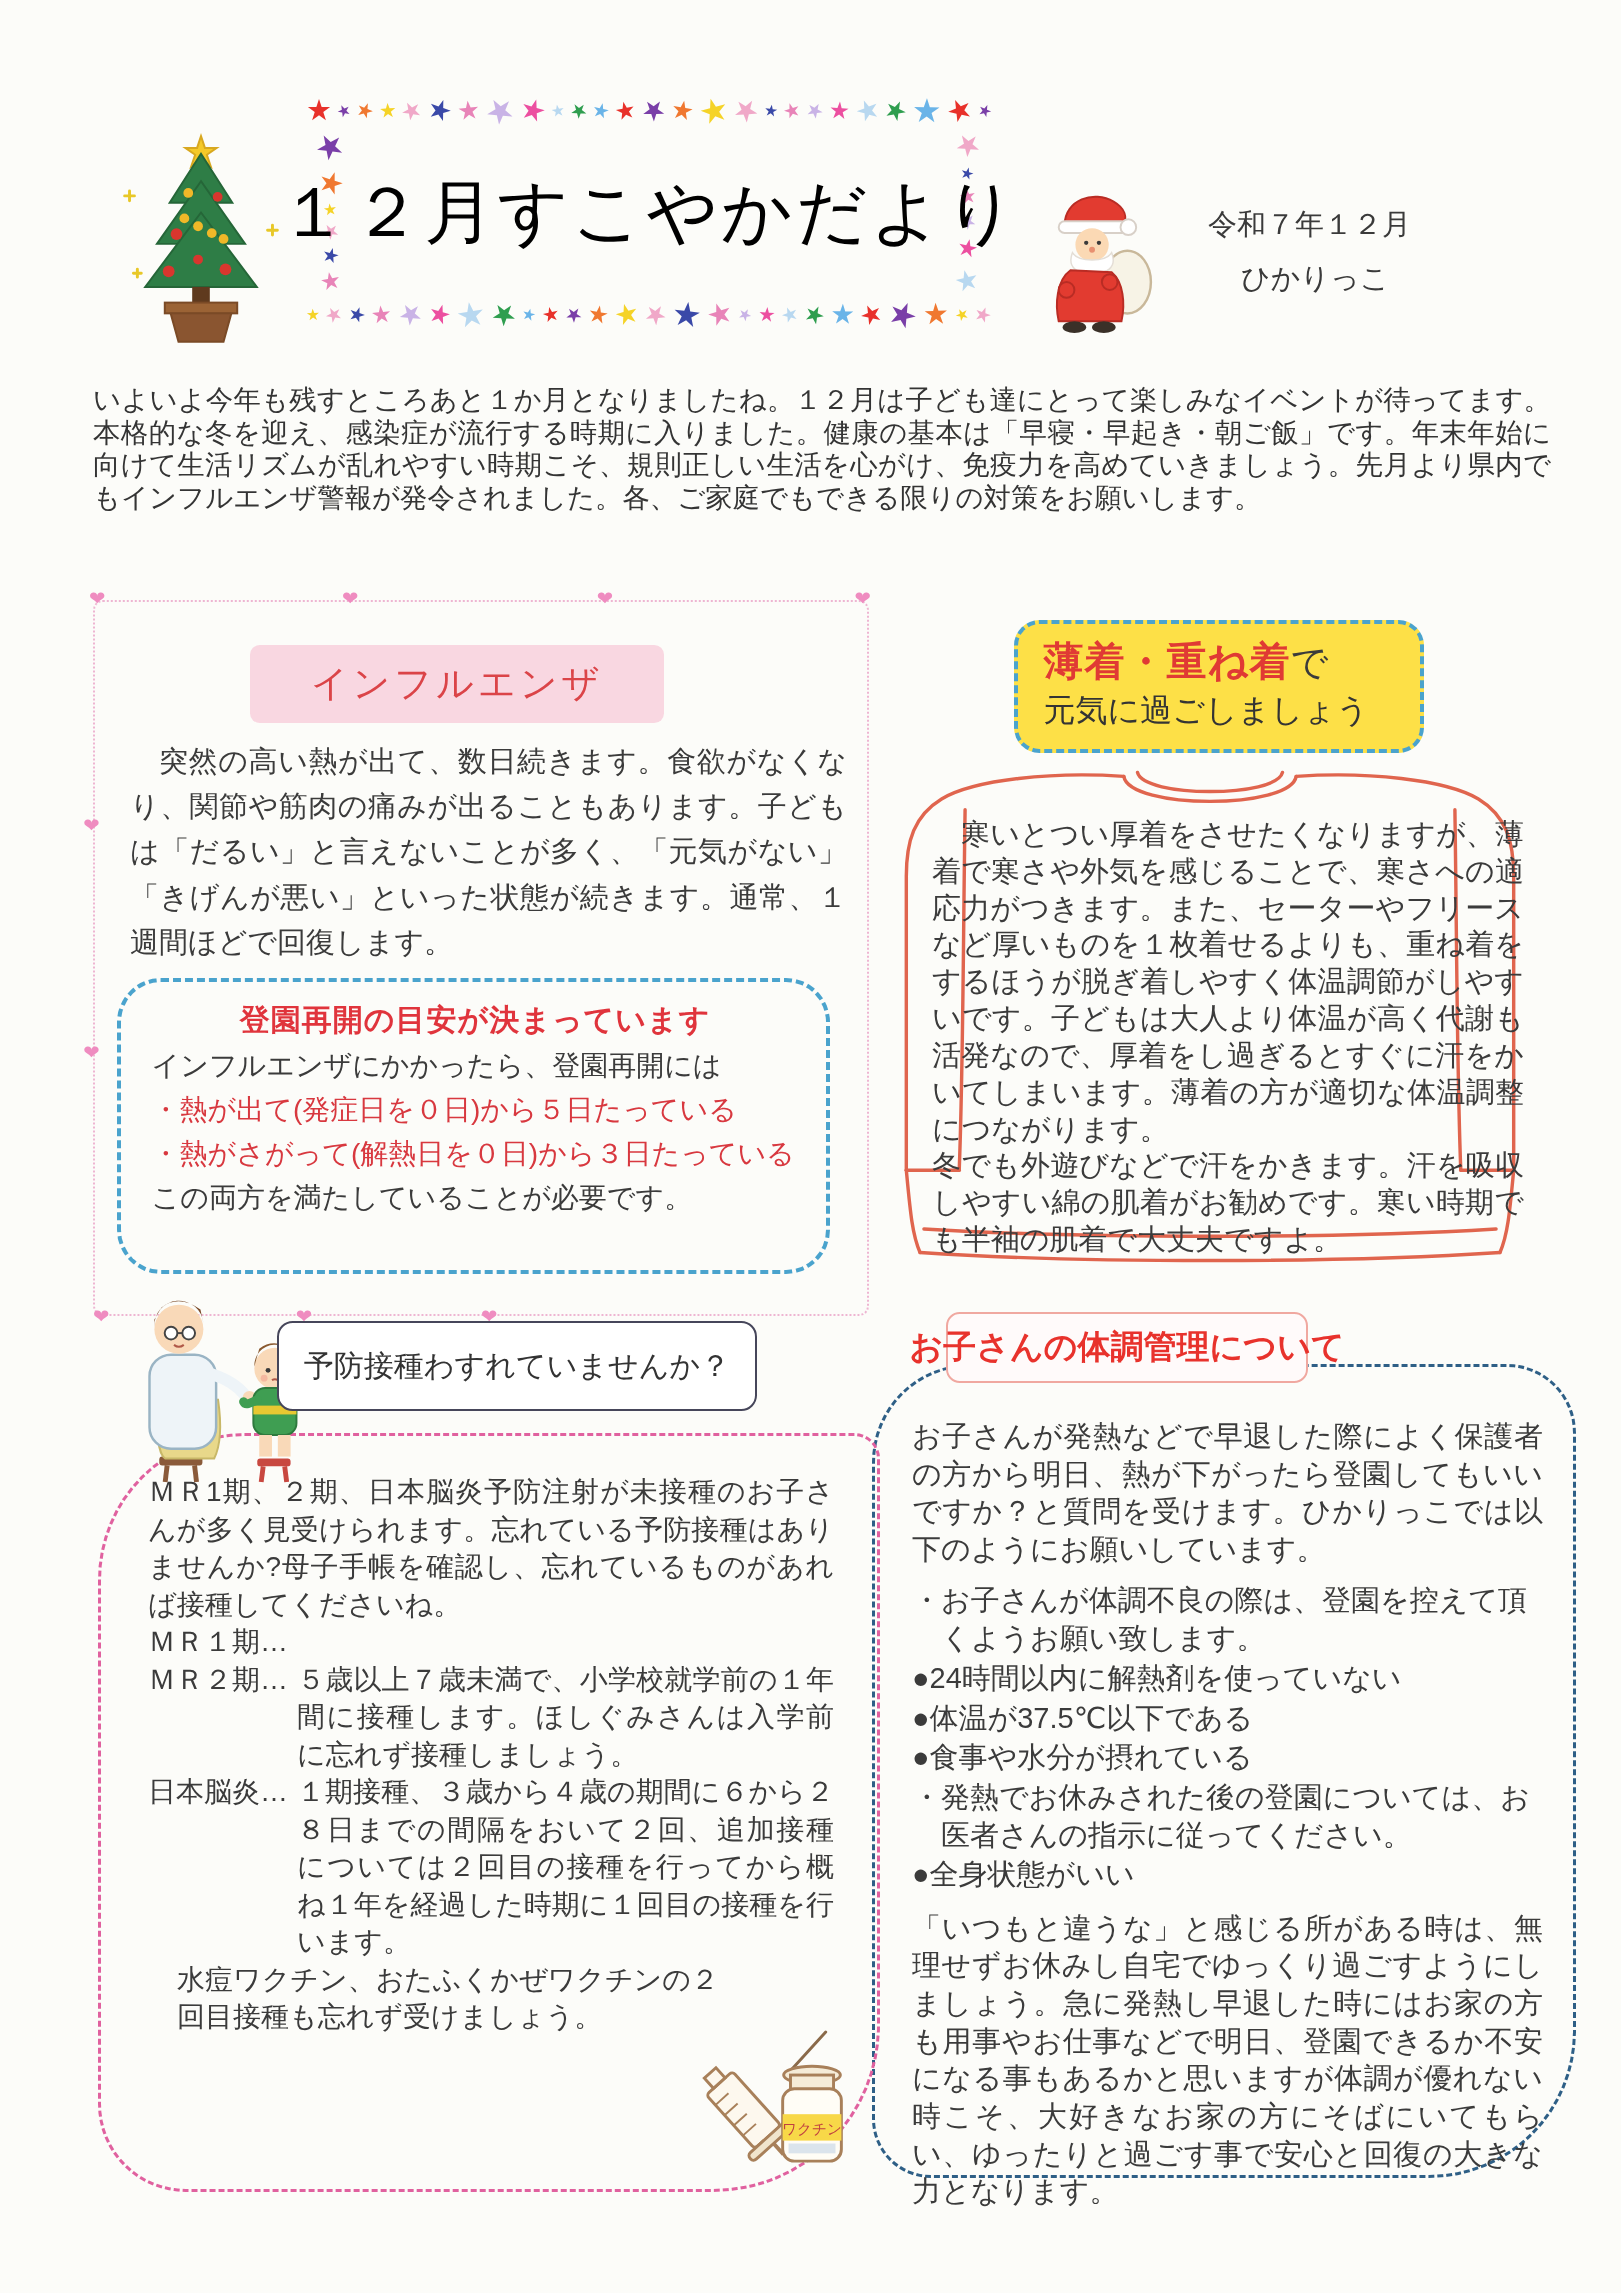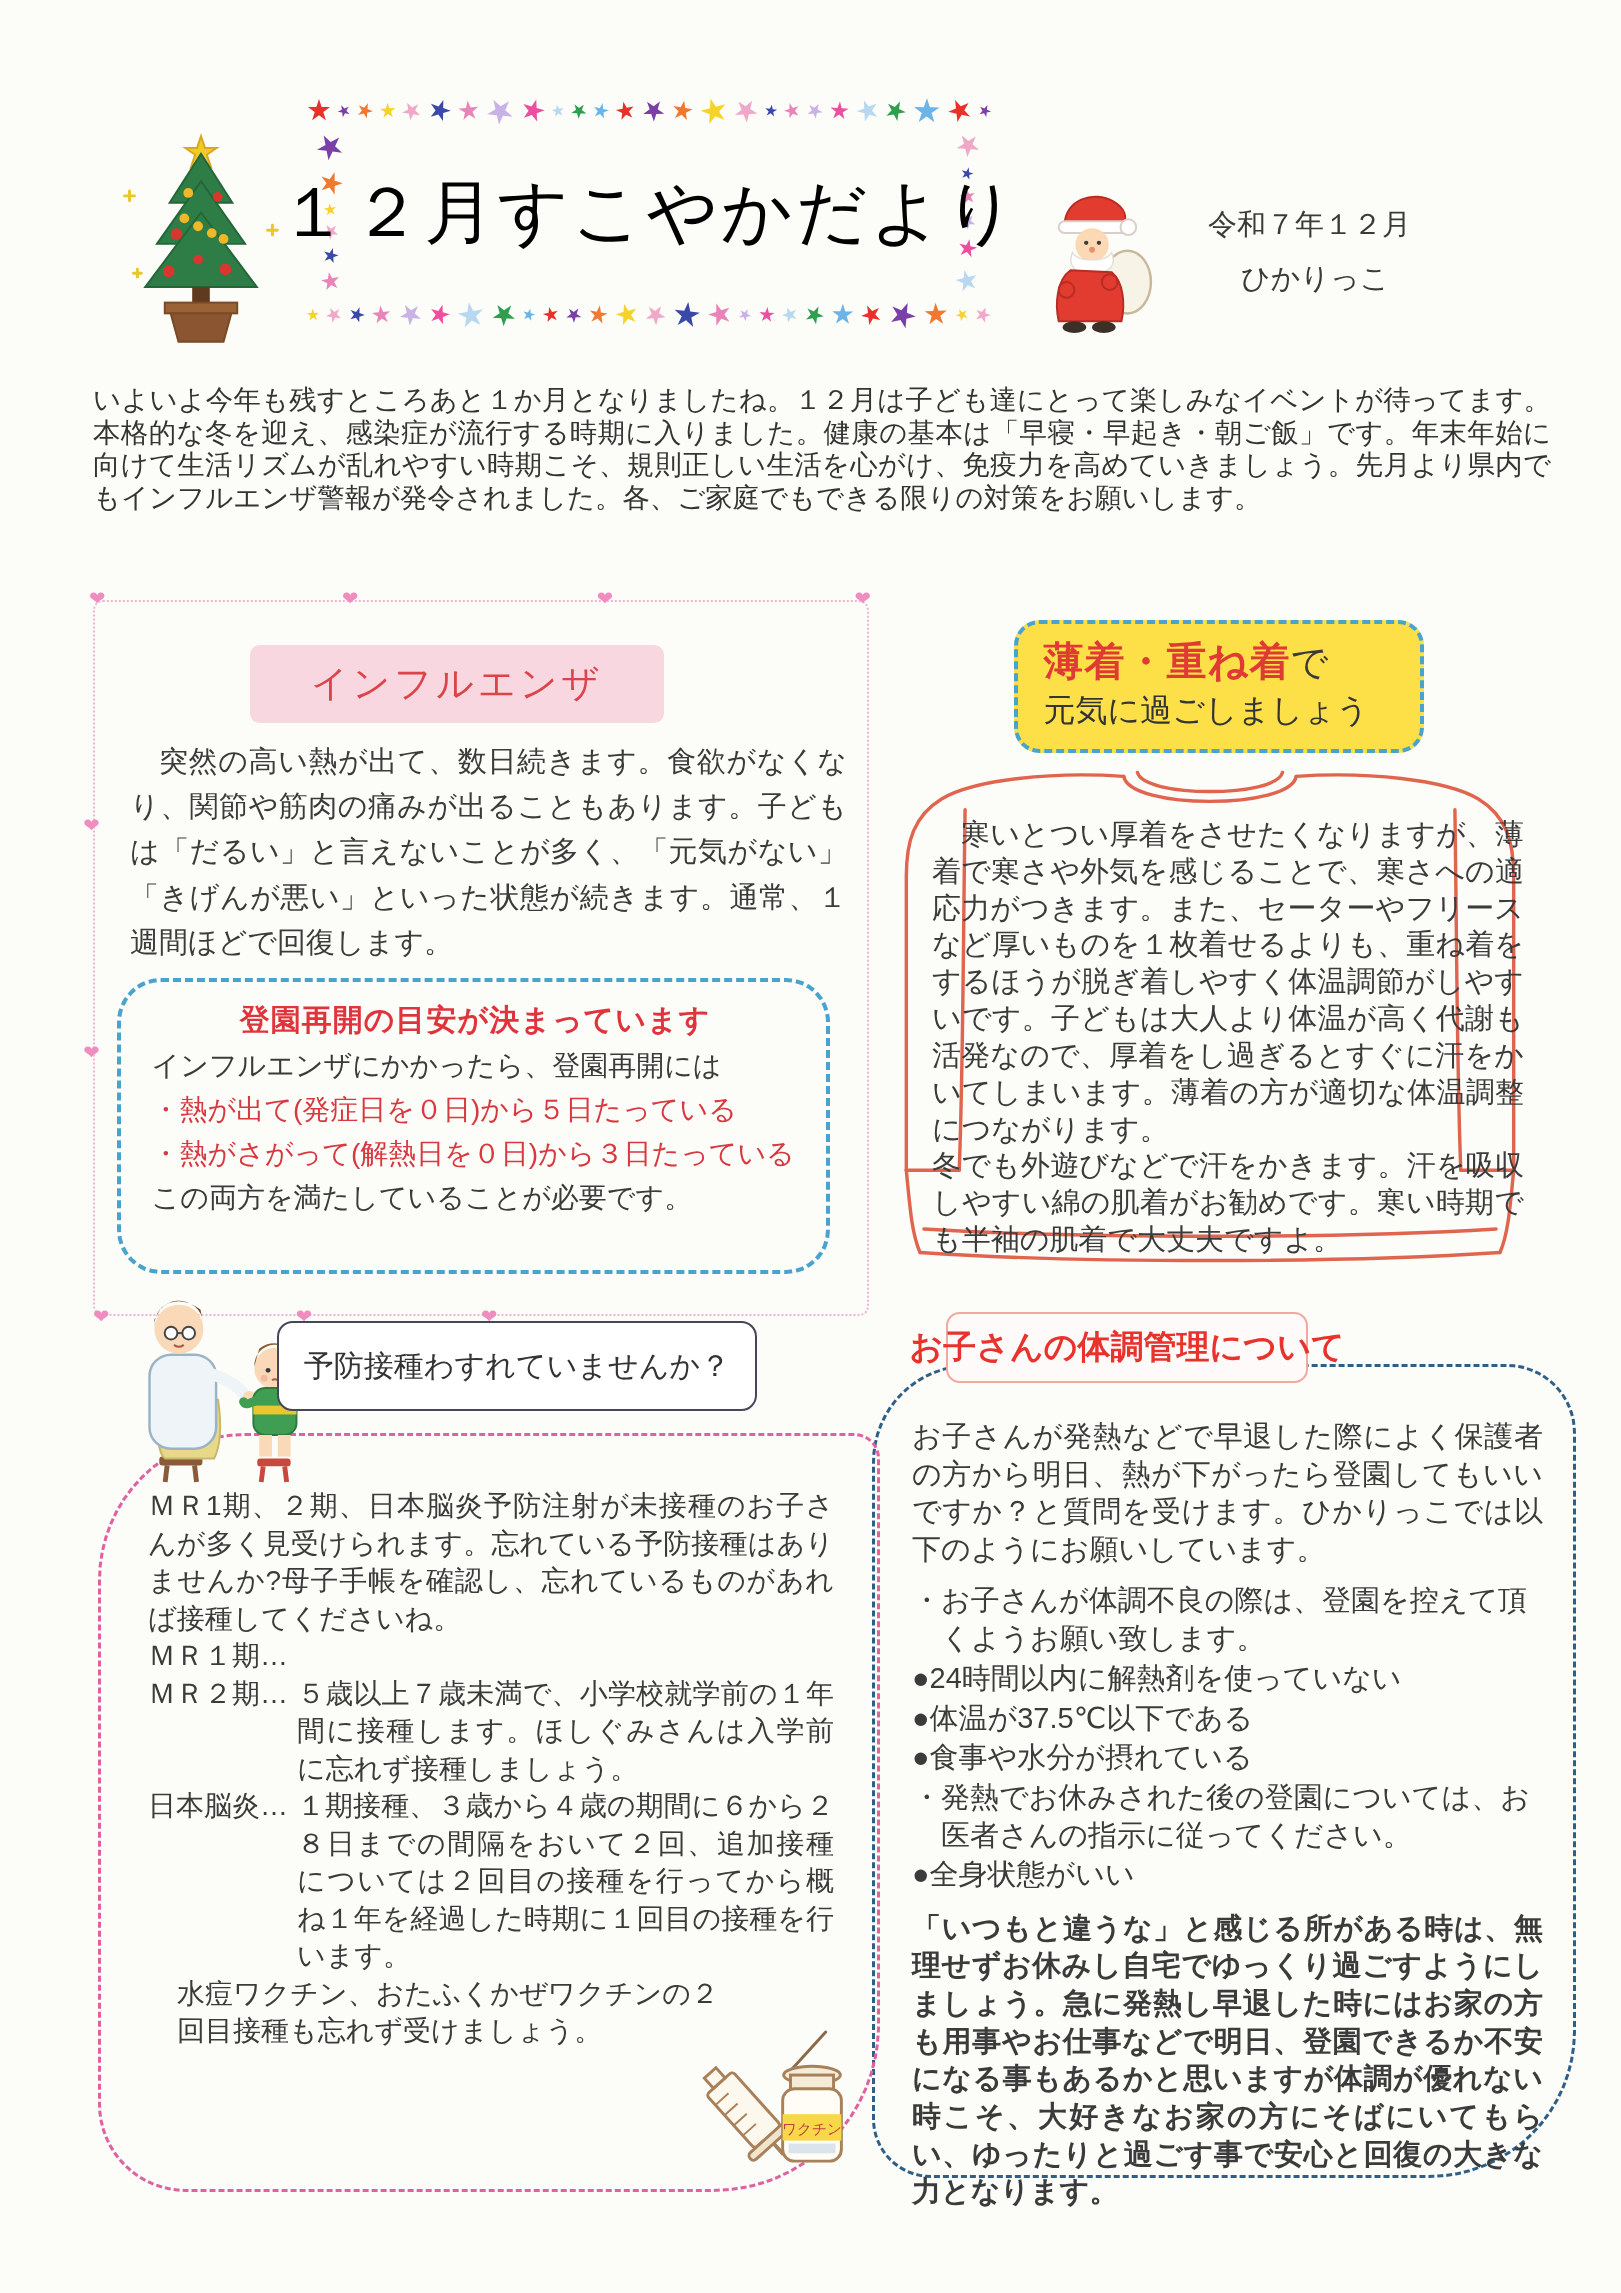--- a/index.html
+++ b/index.html
@@ -36,21 +36,21 @@
   .reopen-h{color:#e0343c;font-size:30px;font-weight:bold;text-align:center;letter-spacing:1px;}
   .reopen-line{font-size:28px;margin-top:6px;color:#3b3b3b;}
   .reopen-red{color:#d8383f;}
 
   
   .vacc-label{left:277px;top:1321px;width:476px;height:86px;background:#fff;border:2.9px solid #46465a;border-radius:15.7px;
     display:flex;align-items:center;justify-content:center;font-size:30px;color:#333;z-index:3;}
   .vacc-box{left:98px;top:1433px;width:776px;height:753px;border:3.9px dashed #e0619f;border-radius:147px 25.5px 167px 88px;
     padding:0;z-index:1;}
   .vacc-inner{position:absolute;left:47px;top:37px;width:686px;font-size:28px;line-height:1.34;}
-  .vacc-intro{text-align:justify;margin-top:14px;}
+  .vacc-intro{text-align:justify;}
   .vacc-item{display:flex;}
   .vacc-term{width:149px;flex:none;}
   .vacc-desc{flex:1;text-align:justify;}
   .vacc-note{padding-left:29px;width:549px;}
   .syringe{position:absolute;left:576px;top:588px;width:181px;height:152px;}
   .doc-illus{left:120px;top:1290px;width:204px;height:194px;z-index:2;}
 
   
   .layer-box{left:1014px;top:620px;width:402px;height:125px;background:#fde047;border:4.9px dashed #4aa3cd;border-radius:25.5px;z-index:2;}
   .layer-l1{position:absolute;left:25.5px;top:9.8px;font-size:37px;white-space:nowrap;}
@@ -63,21 +63,21 @@
   .sweater-text .p1{text-indent:1em;margin:0;}
   .sweater-text .p2{margin:0;}
 
   
   .health-box{left:872px;top:1364px;width:698px;height:808px;border:3.9px dashed #2e5f86;border-radius:98px 69px 147px 59px;}
   .health-pill{position:absolute;left:71px;top:-55px;width:323px;height:67px;background:#fffafa;border:2px solid #f0a8a0;border-radius:13.7px;
     display:flex;align-items:center;justify-content:center;color:#e8322c;font-size:33px;font-weight:bold;white-space:nowrap;padding:0 17.6px;z-index:3;}
   .health-body{position:absolute;left:37px;top:51px;width:631px;font-size:29px;line-height:1.3;}
   .health-intro{text-align:justify;margin:0 0 13.7px 0;}
   .health-bullet{padding-left:1em;text-indent:-1em;margin-top:2px;}
-  .health-closing{text-align:justify;margin-top:15.7px;font-weight:bold;}
+  .health-closing{text-align:justify;margin-top:15.7px;}
 
   svg{display:block;}
 </style>
 </head>
 <body>
 
 <div id="page">
 
   <div class="abs" style="left:108px;top:132px;width:186px;height:211px;">
     <svg width="186" height="211" viewBox="0 0 190 215">

